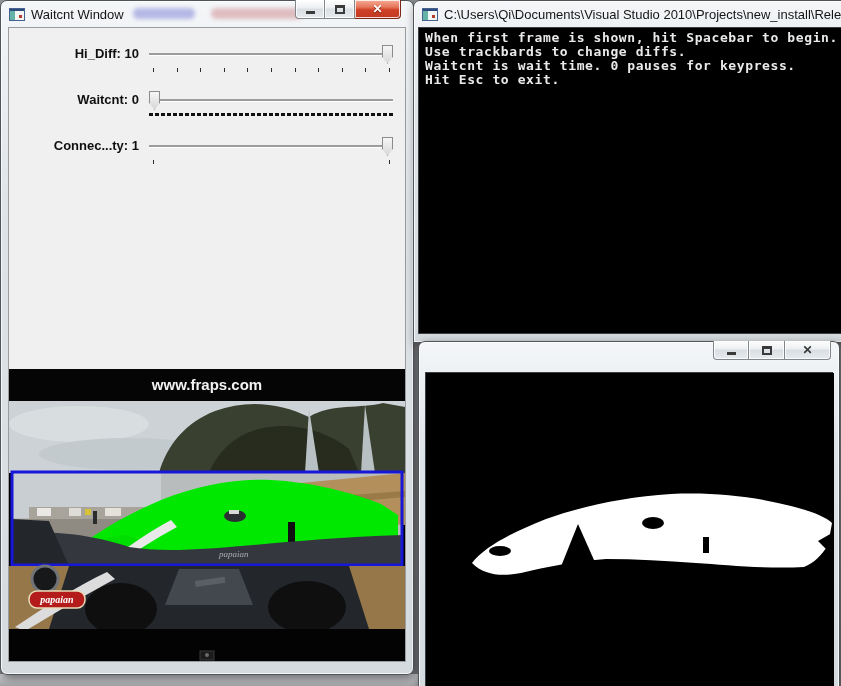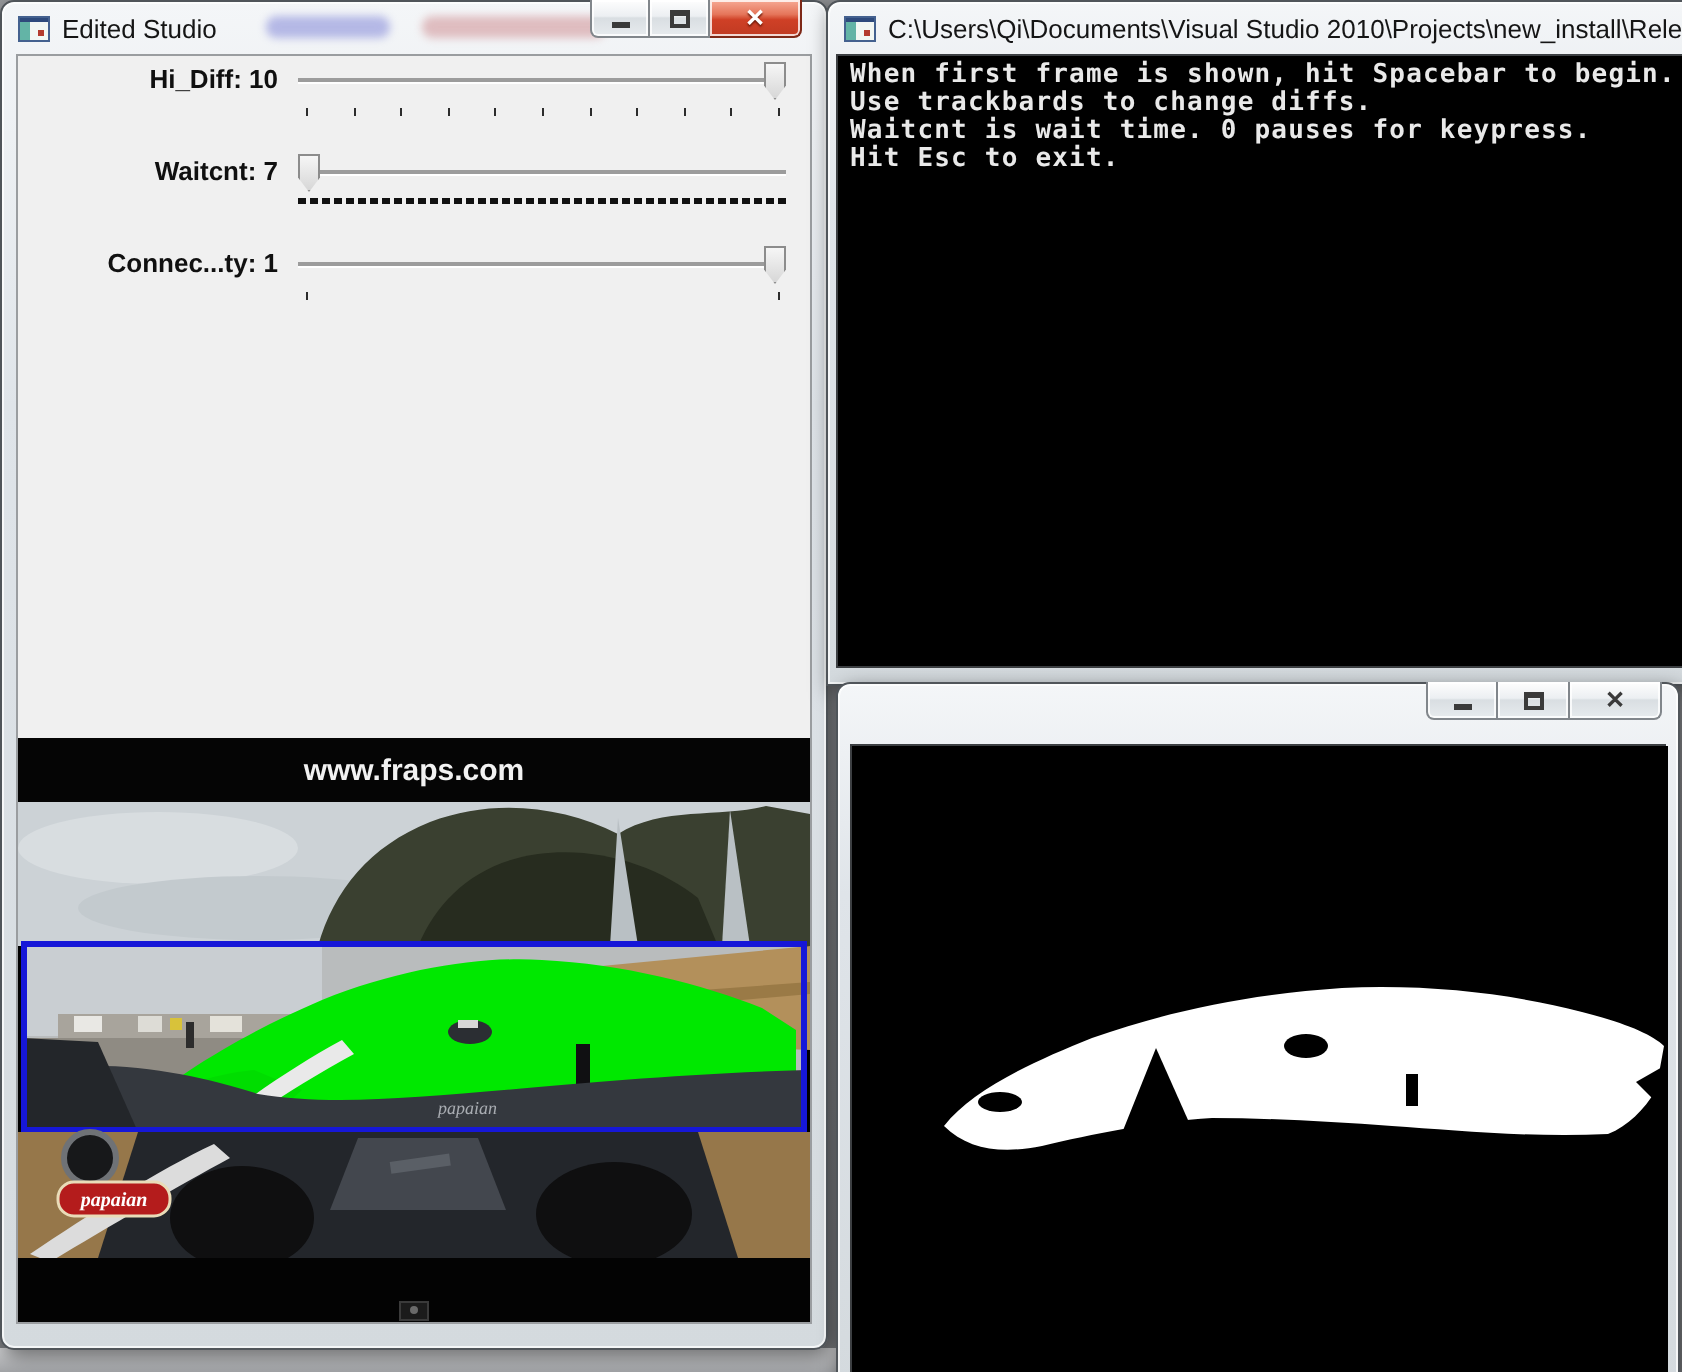--- a/index.html
+++ b/index.html
@@ -32,21 +32,21 @@
   .g-x{font-size:12px;font-weight:bold;color:#3a3a3a;line-height:1;}
   .close-red .g-x{color:#fff;text-shadow:0 1px 1px #6e1a09;}
 
   
   #edited-window{left:0;top:0;width:412px;height:673px;border-radius:7px;}
   #ew-client{position:absolute;left:7px;right:7px;top:26px;bottom:12px;background:#f0f0f0;
              border:1px solid #9a9da0;overflow:hidden;}
   .glass-blob{position:absolute;top:7px;height:11px;border-radius:5px;filter:blur(2px);opacity:.55;}
 
   
-  #trackbar-panel{position:absolute;left:0;right:0;top:2px;}
+  #trackbar-panel{position:absolute;left:0;right:0;top:16px;}
   .slider-row{display:flex;height:46px;align-items:flex-start;}
   .slider-label{width:130px;text-align:right;padding-right:10px;font-size:13px;font-weight:bold;color:#101010;
                 margin-top:2px;flex:0 0 auto;white-space:nowrap;}
   .slider-track{position:relative;flex:1;margin-right:12px;height:40px;}
   .track-line{position:absolute;left:0;right:0;top:9px;height:2px;background:#9c9c9c;border-bottom:1px solid #ffffff;}
   .thumb{position:absolute;top:1px;width:11px;height:19px;background:linear-gradient(#f6f6f6,#d7d7d7);
          border:1px solid #8c8c8c;box-sizing:border-box;
          clip-path:polygon(0 0,100% 0,100% 62%,50% 100%,0 62%);}
   .ticks{position:absolute;left:4px;right:4px;top:24px;height:5px;}
   .ticks i{position:absolute;width:1px;height:4px;background:#2c2c2c;}
@@ -83,21 +83,21 @@
 </head>
 <body>
 
 <div id="screen">
 
   <div id="frag-strip"></div>
 
   <div id="edited-window" class="aero-win">
     <div class="titlebar">
       <div class="win-icon"></div>
-      <span class="title-text">Edited Studio</span>
+      <span class="title-text">Waitcnt Window</span>
       <div class="glass-blob" style="left:132px;width:62px;background:#8287d8;"></div>
       <div class="glass-blob" style="left:210px;width:92px;background:#cf8f93;"></div>
     </div>
     <div class="cap-btns" style="right:12px;">
       <div class="cap-btn cap-first">
           <div class="g-min"></div>
         </div>
       <div class="cap-btn">
           <div class="g-max"></div>
         </div>
@@ -122,21 +122,21 @@
                 <i style="left: 50%;"></i>
                 <i style="left: 60%;"></i>
                 <i style="left: 70%;"></i>
                 <i style="left: 80%;"></i>
                 <i style="left: 90%;"></i>
                 <i style="left: 100%;"></i>
               </div>
             </div>
           </div>
           <div class="slider-row">
-            <span class="slider-label">Waitcnt: 7</span>
+            <span class="slider-label">Waitcnt: 0</span>
             <div class="slider-track">
               <div class="track-line"></div>
               <div class="thumb" style="left: calc(0% + 0px);"></div>
               <div class="ticks dashed"></div>
             </div>
           </div>
           <div class="slider-row">
             <span class="slider-label">Connec...ty: 1</span>
             <div class="slider-track">
               <div class="track-line"></div>

